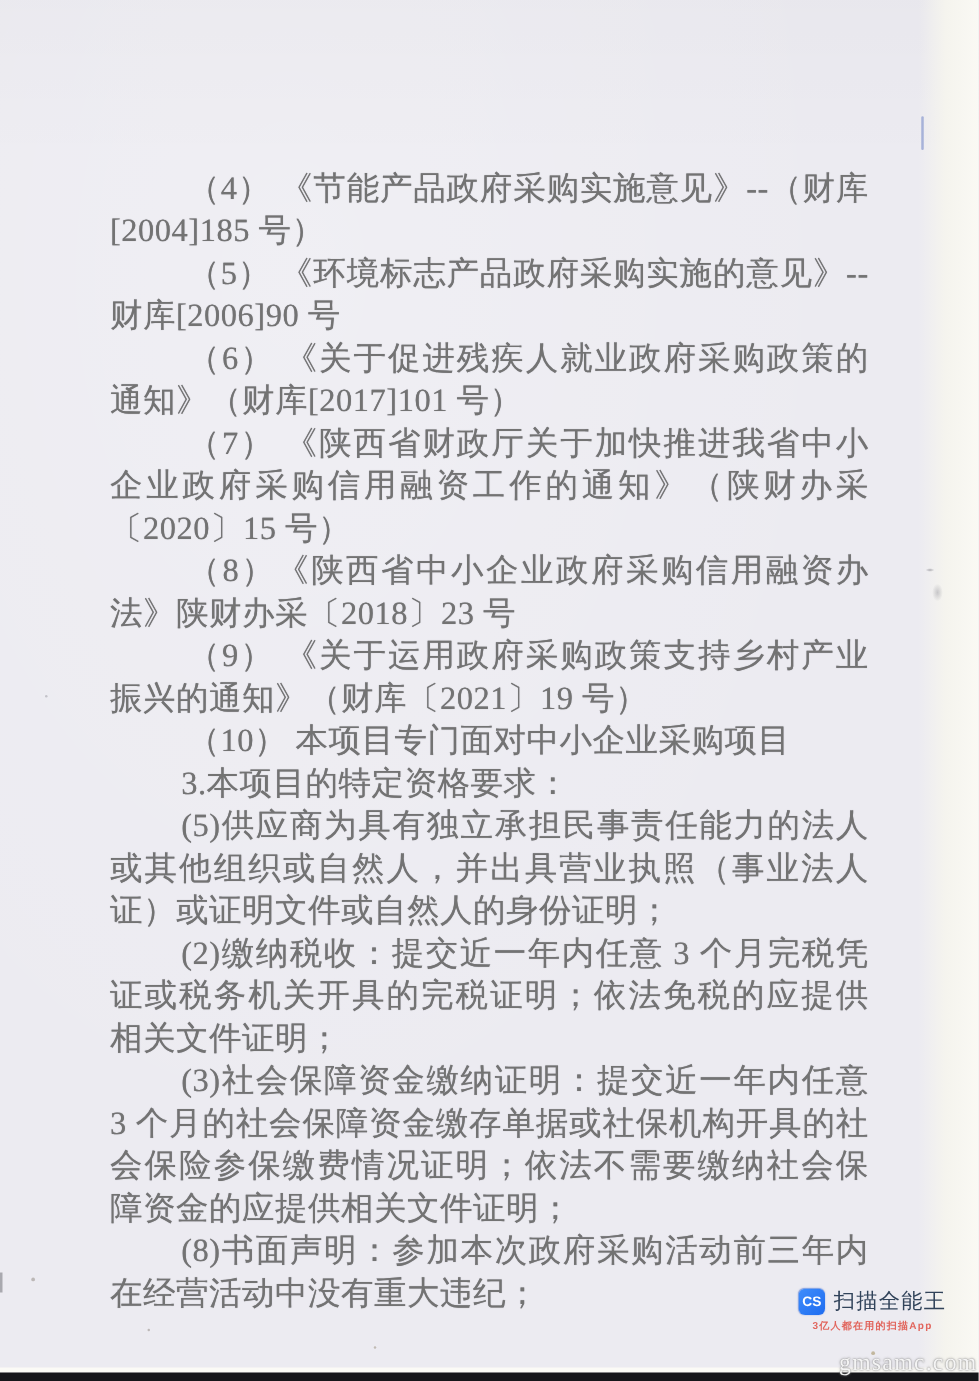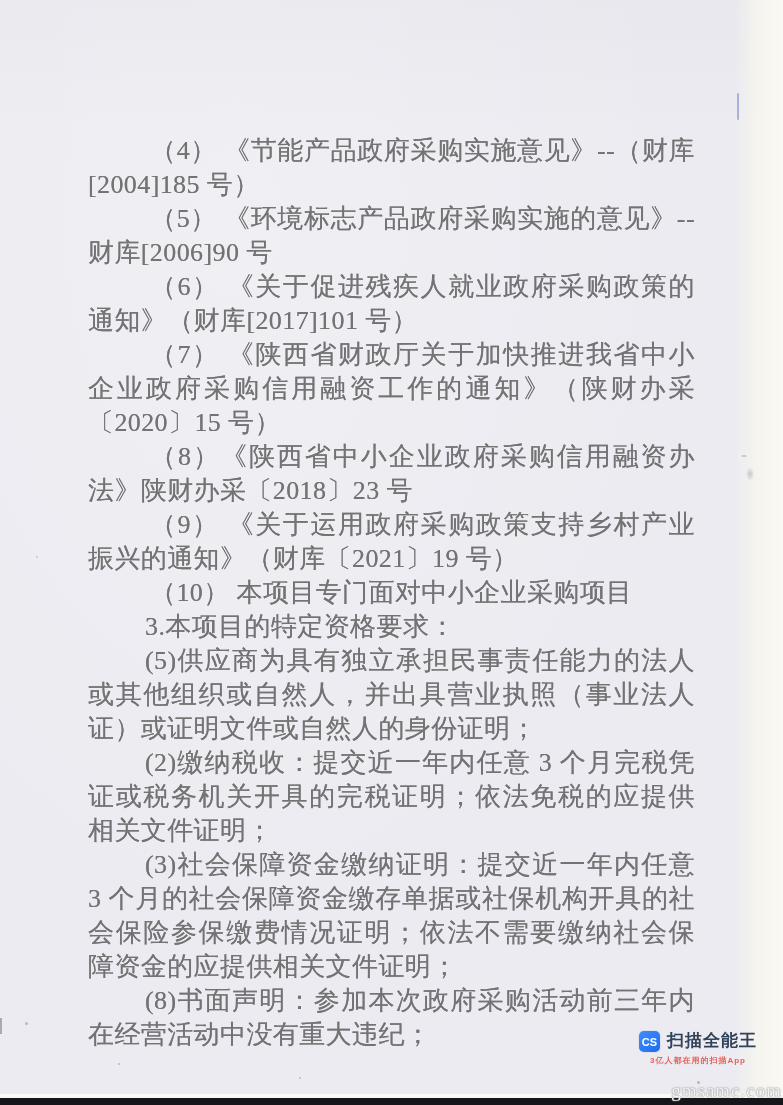--- a/index.html
+++ b/index.html
@@ -66,21 +66,21 @@
     width:21px;height:21px;border-radius:5px;
     background:linear-gradient(135deg,#3f8dfb,#1e6cf0);
     color:#ffffff;
     font-family:"Liberation Sans", sans-serif;
     font-weight:bold;font-size:11px;
     display:flex;align-items:center;justify-content:center;
     box-shadow:0 0 1px rgba(30,80,200,0.6);
   }
   .app-name{
     font-family:"Liberation Sans", sans-serif;
-    font-weight:bold;font-size:17px;color:#31435a;
+    font-weight:normal;font-size:17px;color:#31435a;
     letter-spacing:1px;white-space:nowrap;
   }
   .tagline{
     margin-top:3px;
     font-family:"Liberation Sans", sans-serif;
     font-size:8px;color:#e0564c;
     letter-spacing:1px;opacity:0.9;white-space:nowrap;font-weight:bold;
   }
   
   .bottom-light-line{position:absolute;left:0;right:0;bottom:7px;height:4px;background:#fbfaf6;}

